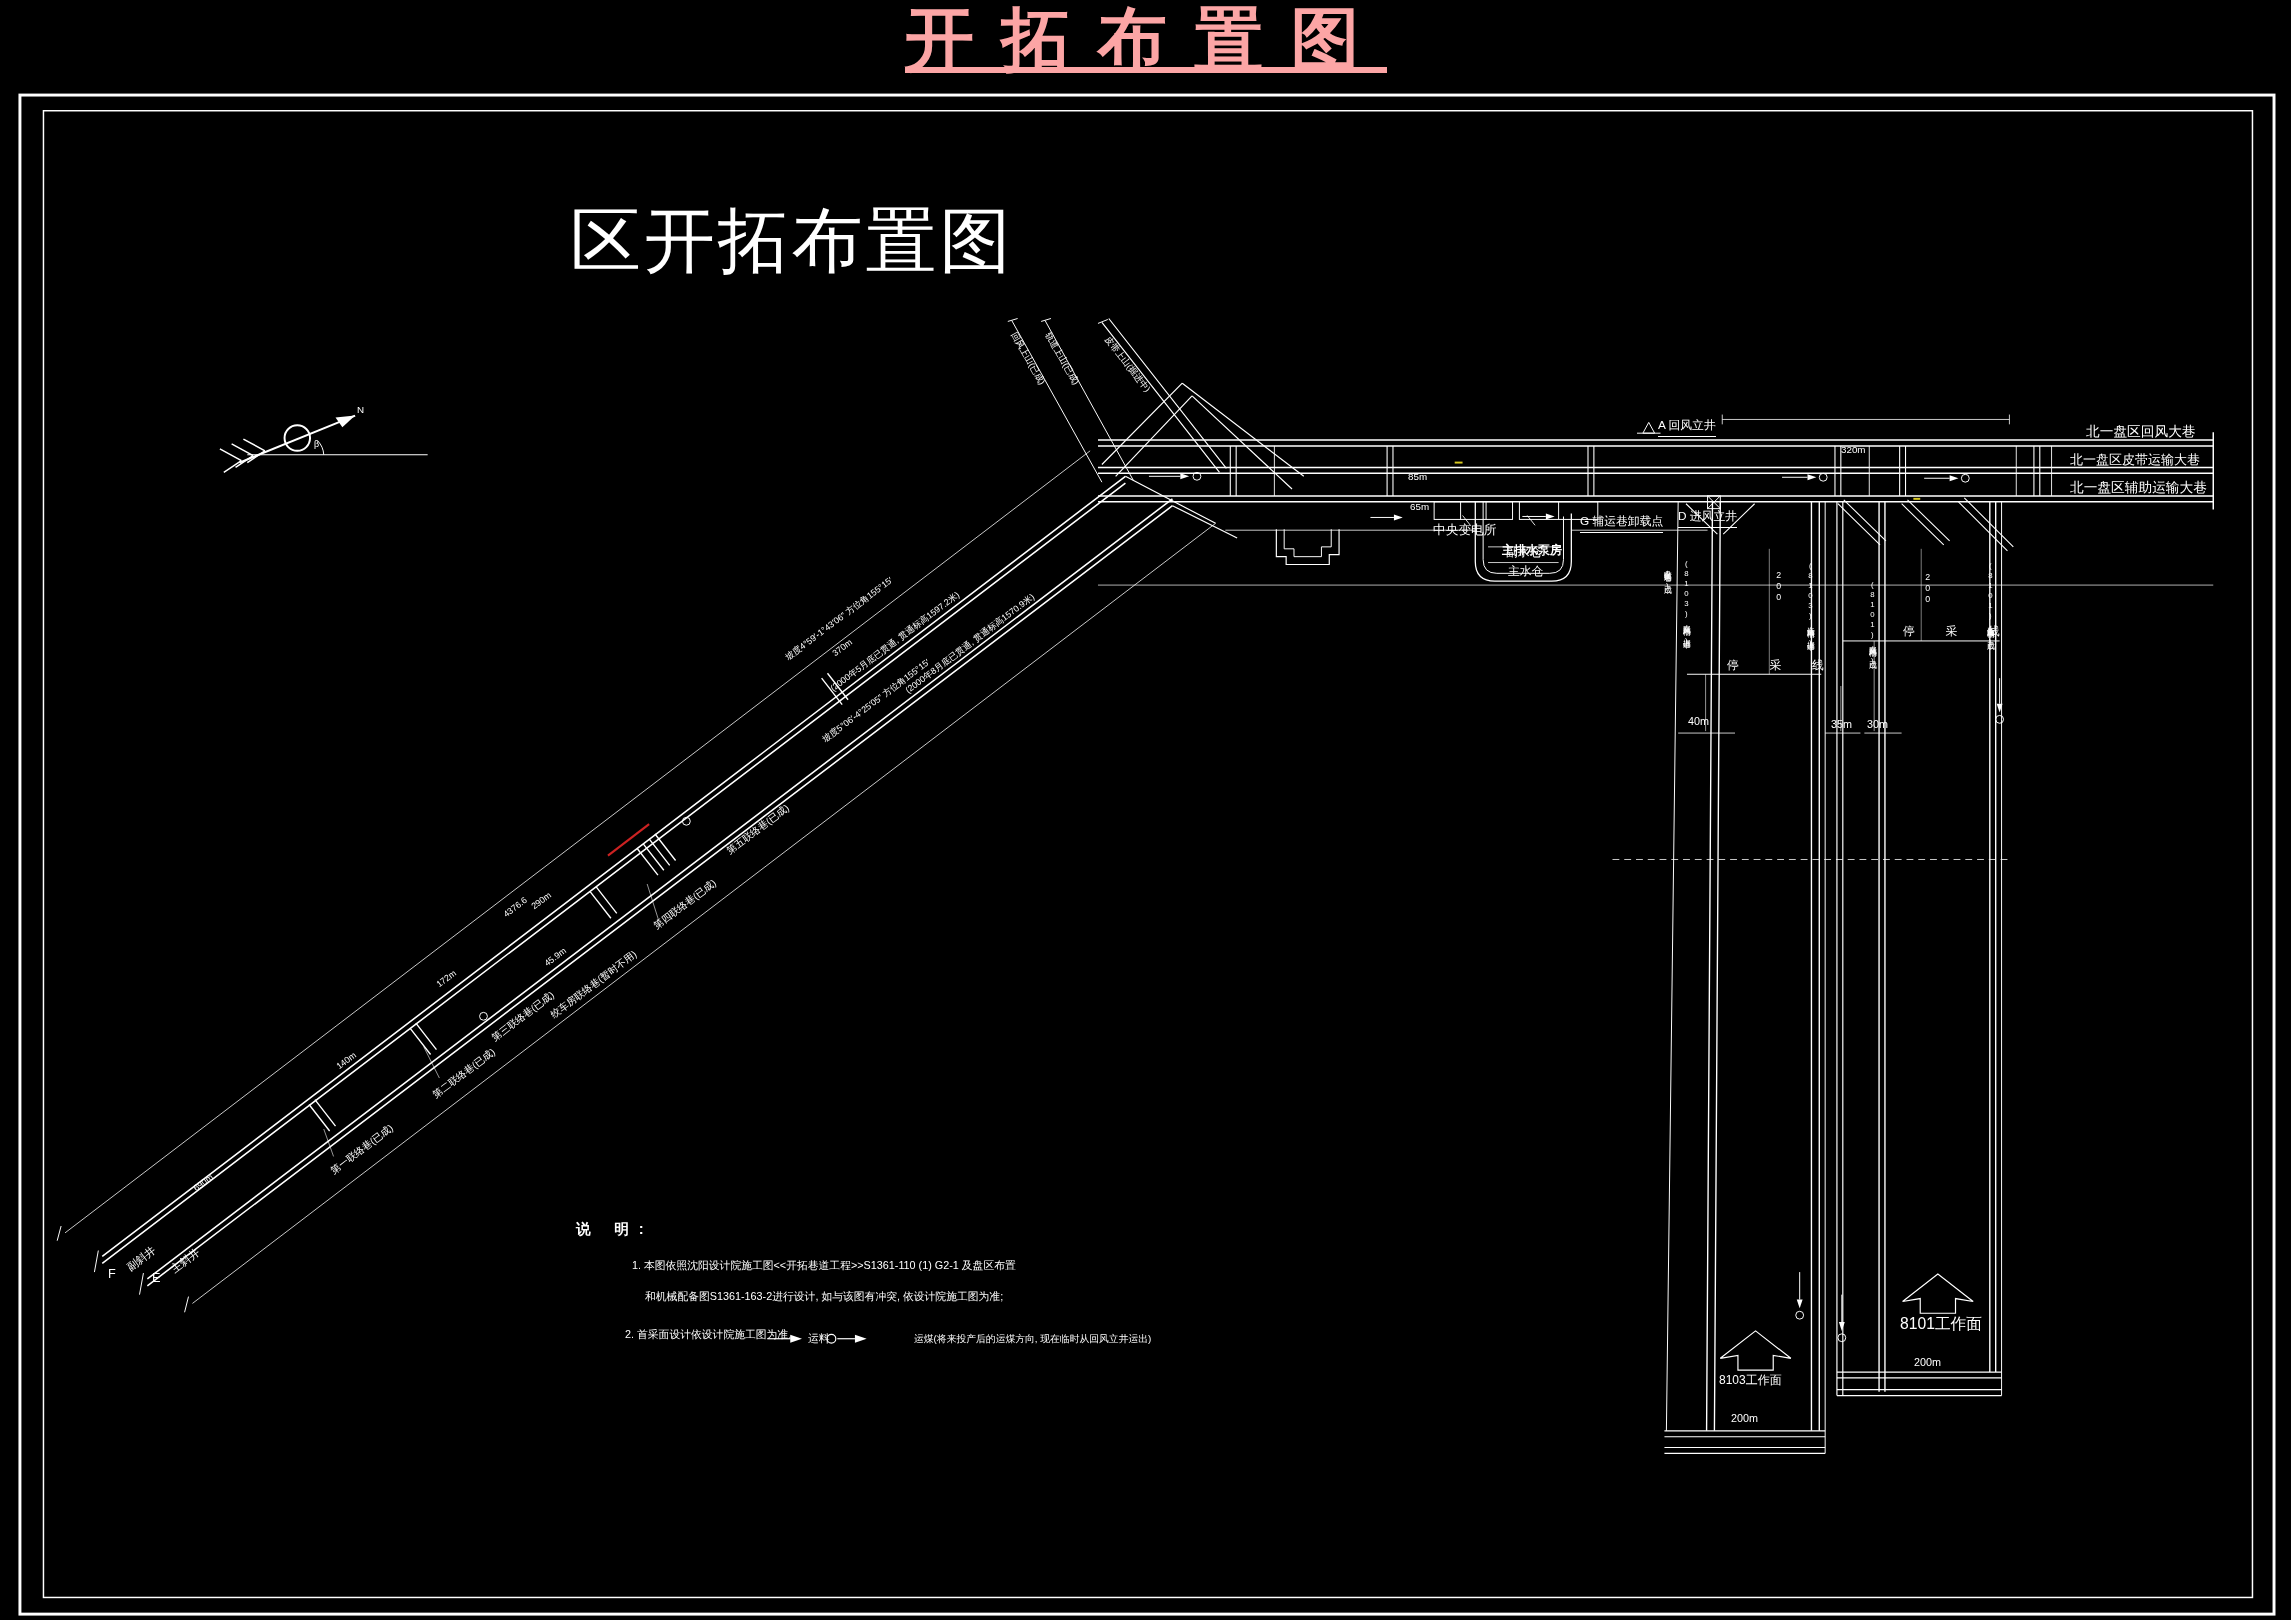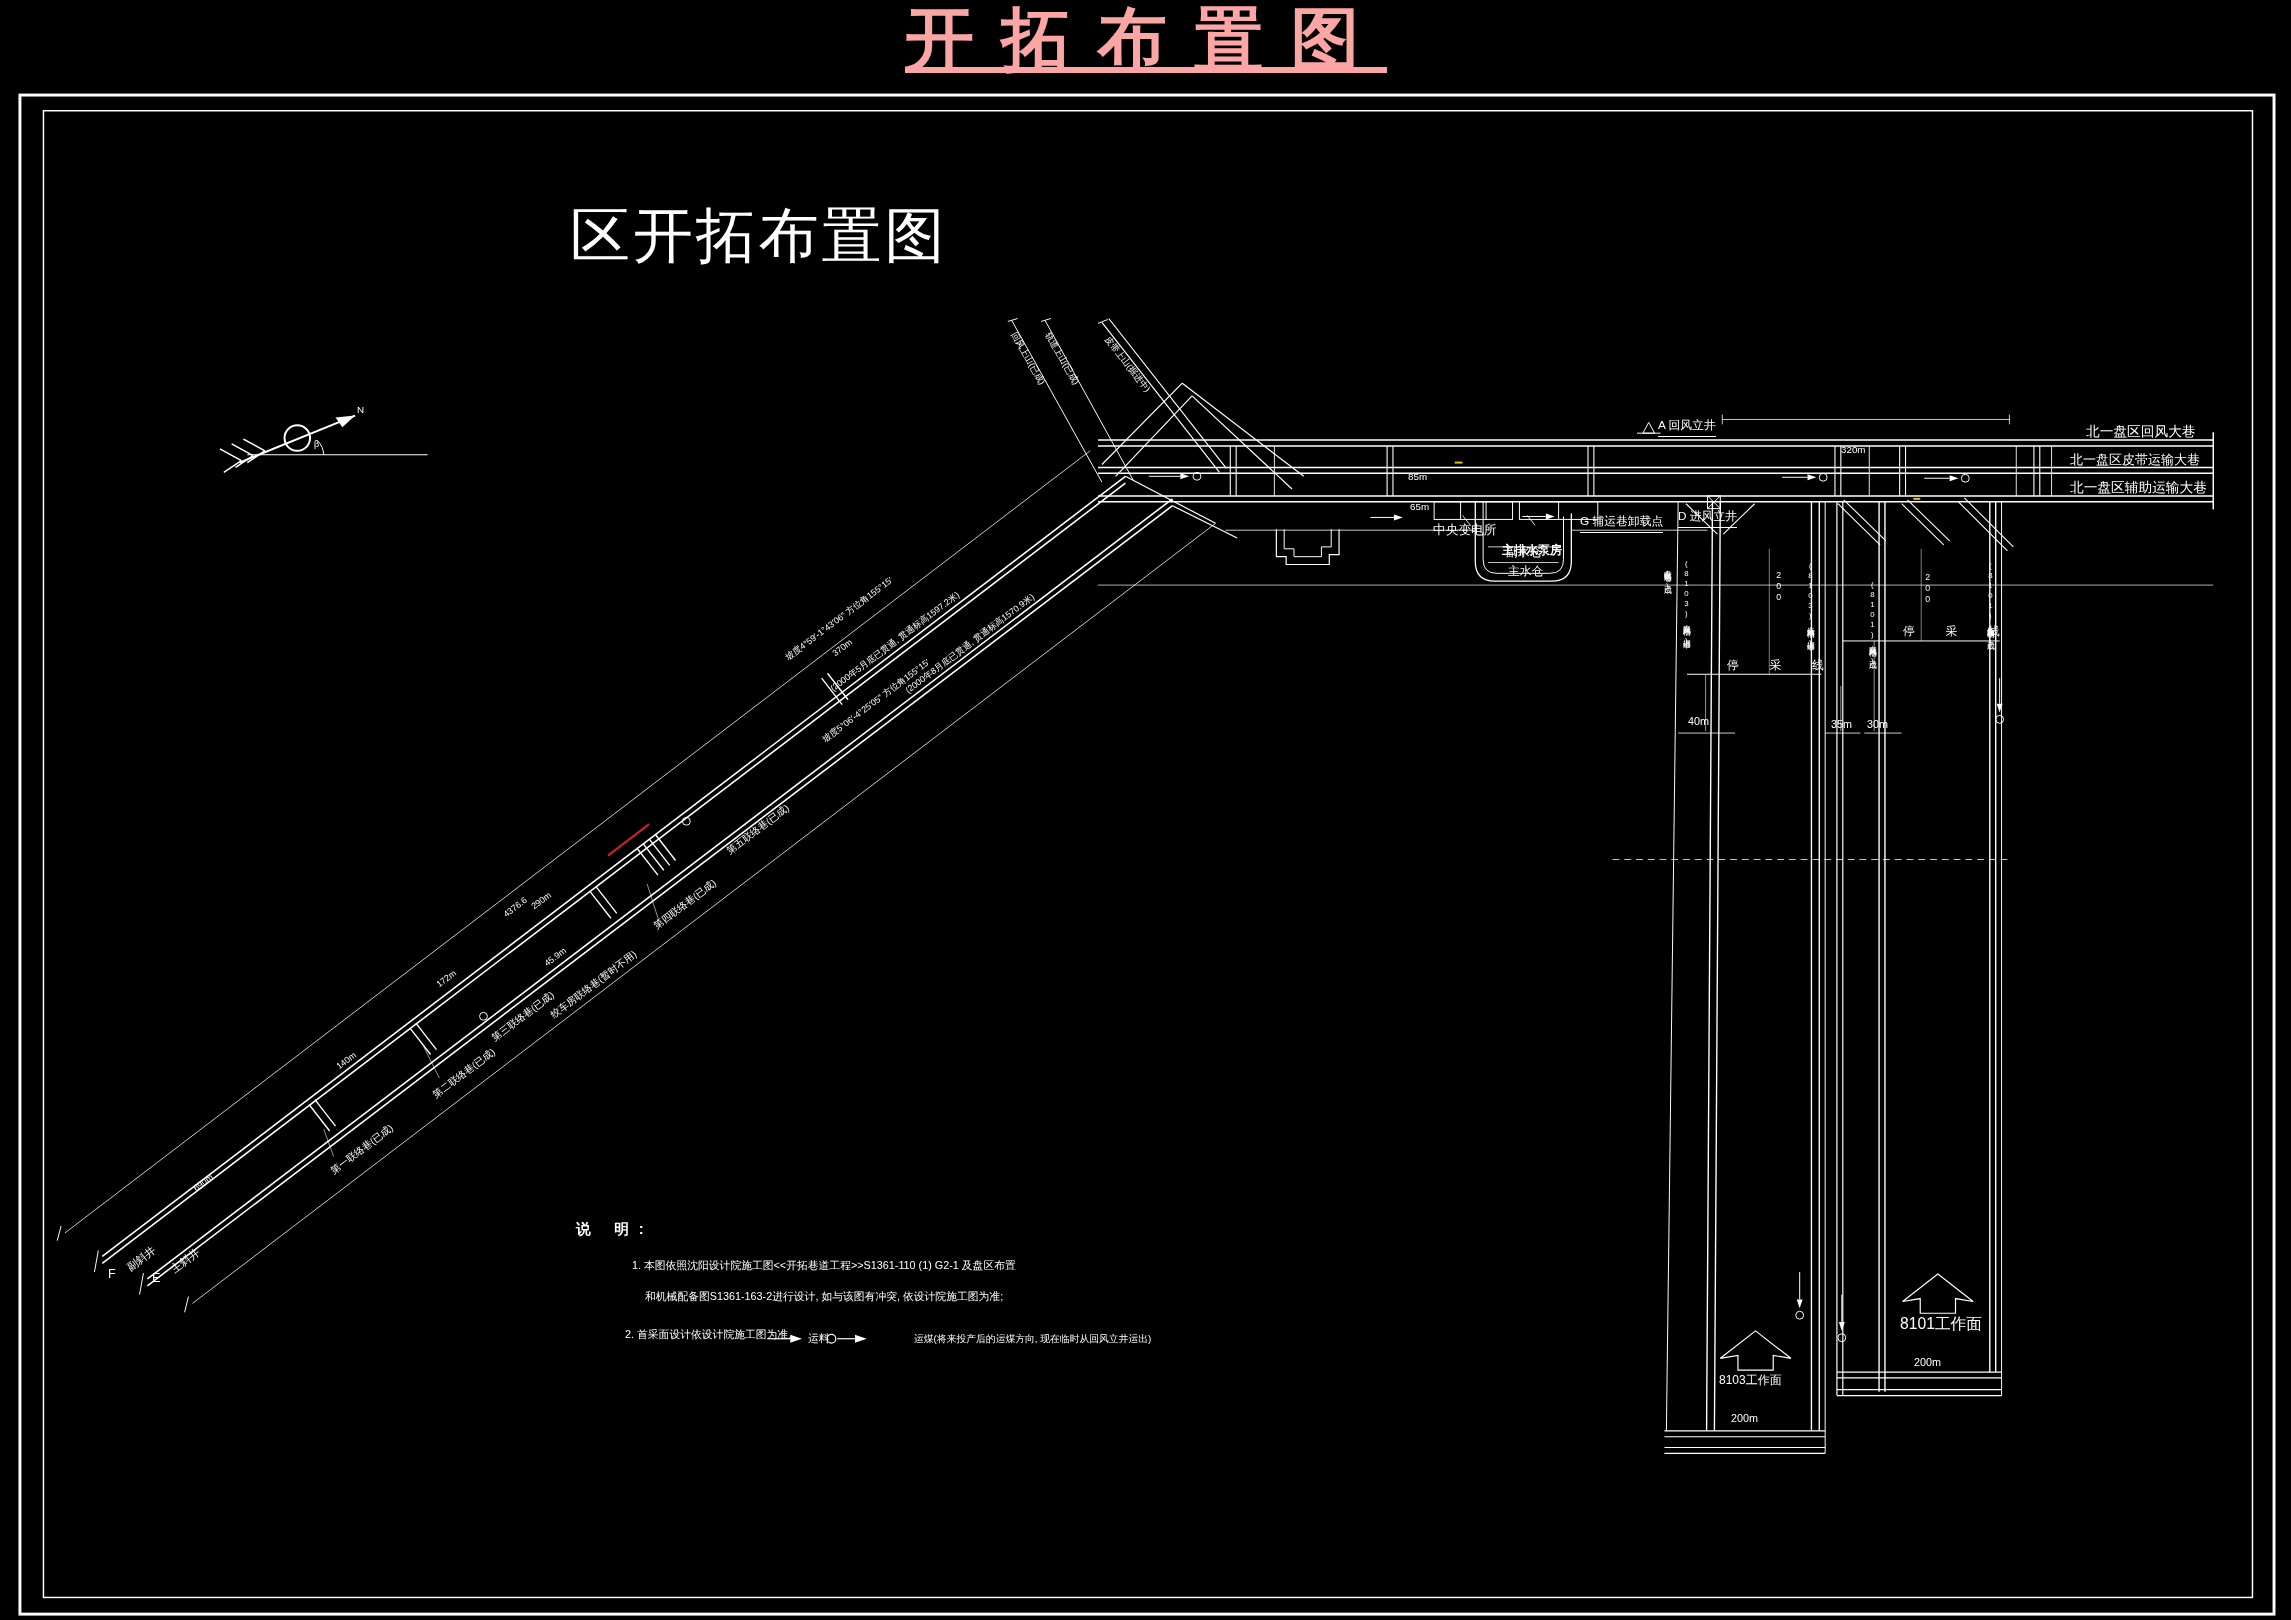--- a/index.html
+++ b/index.html
@@ -4,21 +4,21 @@
 <style>
   html,body{margin:0;padding:0;}
   body{width:2292px;height:1620px;background:#000;position:relative;overflow:hidden;
        font-family:"Liberation Sans",sans-serif;}
   .lbl{position:absolute;color:#fff;white-space:nowrap;line-height:1;}
   .rot{transform-origin:0 0;}
   .vert{writing-mode:vertical-rl;text-orientation:upright;letter-spacing:1px;}
   .und{border-bottom:1px solid #fff;padding-bottom:4px;}
   #redTitle{left:0;right:0;top:5.9px;text-align:center;font-family:"Liberation Serif",serif;
             font-weight:bold;font-size:69px;color:#fca5a5;letter-spacing:27.4px;text-decoration:underline;}
-  #bigTitle{left:570px;top:206px;font-family:"Liberation Serif",serif;font-size:60px;
+  #bigTitle{left:570px;top:206px;font-family:"Liberation Serif",serif;font-size:71px;
             color:#fff;letter-spacing:2.9px;}
   svg{position:absolute;left:0;top:0;}
 </style>
 </head>
 <body>
 
 <svg width="2292" height="1620" viewBox="0 0 2338 1653" fill="none" stroke="#ffffff" stroke-width="1.2">
 
   <g>
     <rect x="20" y="97" width="2300" height="1550" stroke-width="3"></rect>

